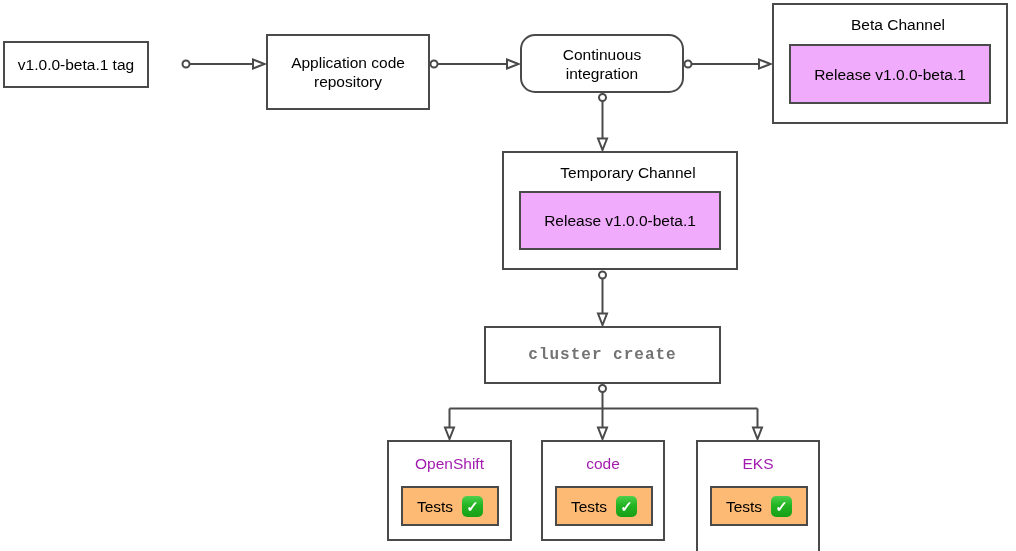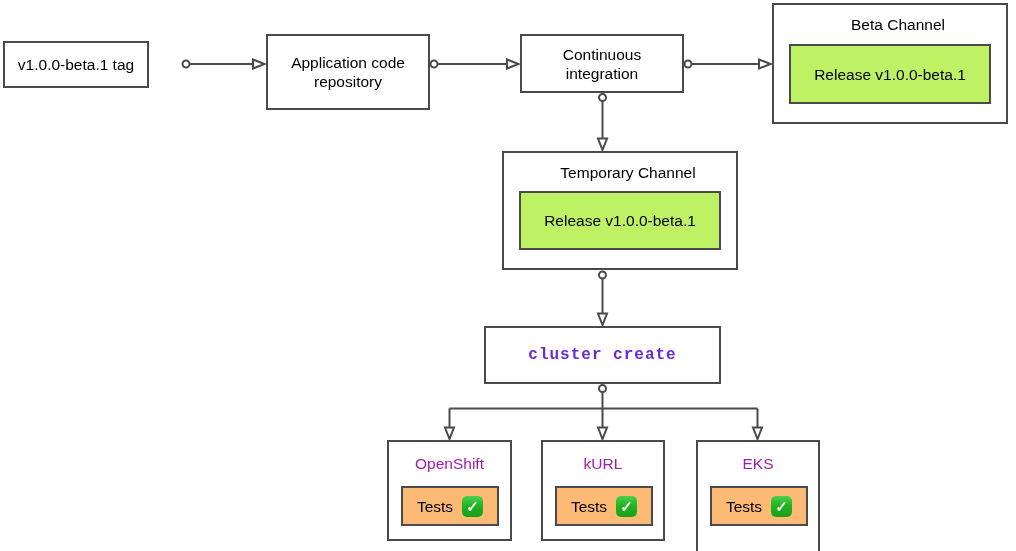--- a/index.html
+++ b/index.html
@@ -38,35 +38,35 @@
   .label {
     font-size: 15.5px;
     line-height: 19px;
     color: #000000;
   }
   .mono-label {
     font-family: "Liberation Mono", "DejaVu Sans Mono", monospace;
     font-weight: bold;
     font-size: 16px;
     letter-spacing: 1px;
-    color: #6d28d9;
+    color: #737373;
   }
   .group-title {
     display: block;
     text-align: center;
     font-size: 15.5px;
     line-height: 19px;
     margin-top: 10px;
     color: #000000;
     padding-left: 16px;
   }
   .inner-box {
     position: absolute;
     box-sizing: border-box;
-    background: #bef264;
+    background: #f0abfc;
     border: 2px solid #4a4a4a;
     display: flex;
     align-items: center;
     justify-content: center;
     text-align: center;
   }
   .cluster-title {
     display: block;
     text-align: center;
     font-size: 15.5px;
@@ -151,21 +151,21 @@
   </svg>
 
   <div class="node center" style="left:3px; top:41px; width:146px; height:47px;">
     <span class="label">v1.0.0-beta.1 tag</span>
   </div>
 
   <div class="node center" style="left:266px; top:34px; width:164px; height:76px;">
     <span class="label" style="max-width:140px;">Application code repository</span>
   </div>
 
-  <div class="node center" style="left:520px; top:34px; width:164px; height:59px;">
+  <div class="node center" style="left:520px; top:34px; width:164px; height:59px;border-radius:15px;">
     <span class="label" style="max-width:110px;">Continuous integration</span>
   </div>
 
   <div class="node" style="left:772px; top:3px; width:236px; height:121px;">
     <span class="group-title">Beta Channel</span>
     <div class="inner-box" style="left:15px; top:39px; width:202px; height:60px;">
       <span class="label">Release v1.0.0-beta.1</span>
     </div>
   </div>
 
@@ -182,21 +182,21 @@
 
   <div class="node" style="left:387px; top:440px; width:125px; height:101px;">
     <span class="cluster-title">OpenShift</span>
     <div class="tests-box">
       <span class="label">Tests</span>
       <span class="check-badge">✓</span>
     </div>
   </div>
 
   <div class="node" style="left:541px; top:440px; width:124px; height:101px;">
-    <span class="cluster-title">kURL</span>
+    <span class="cluster-title">code</span>
     <div class="tests-box">
       <span class="label">Tests</span>
       <span class="check-badge">✓</span>
     </div>
   </div>
 
   <div class="node" style="left:696px; top:440px; width:124px; height:124px;">
     <span class="cluster-title">EKS</span>
     <div class="tests-box">
       <span class="label">Tests</span>

